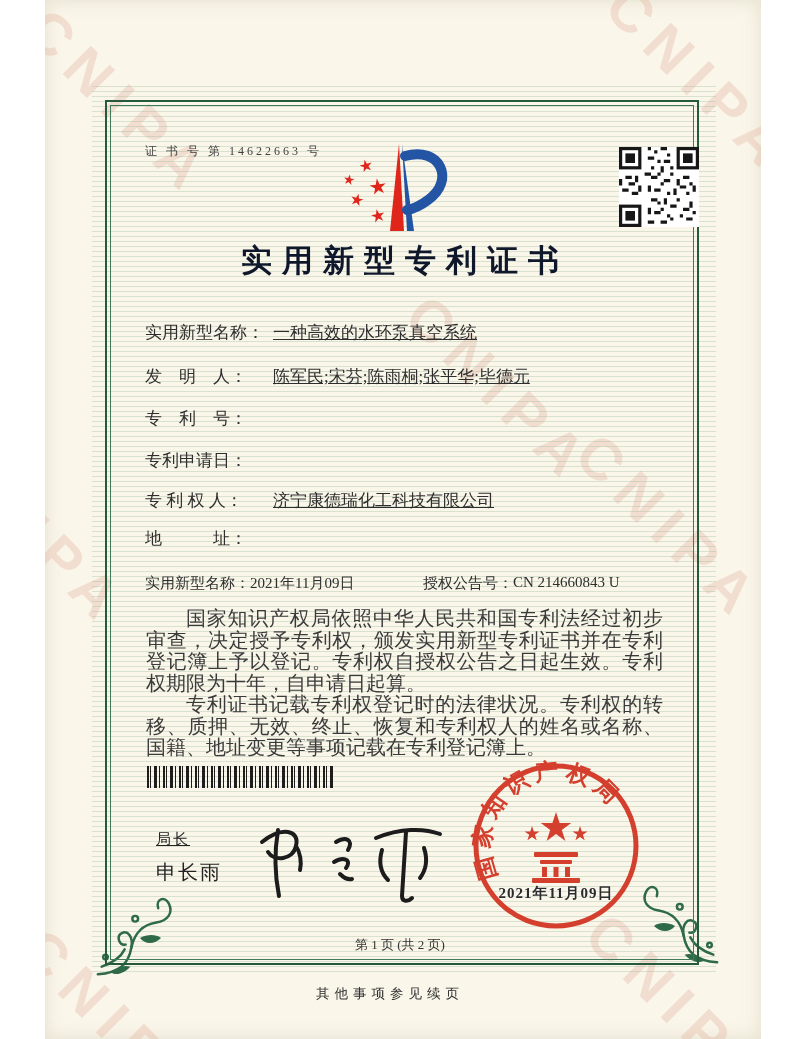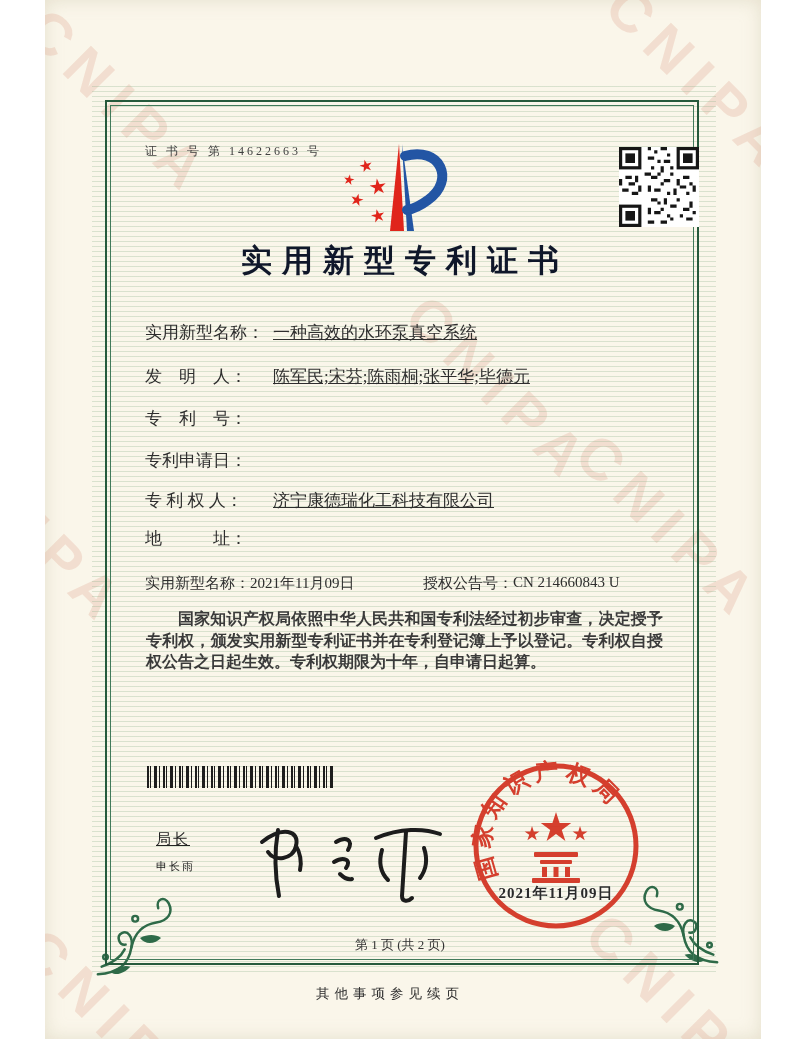--- a/index.html
+++ b/index.html
@@ -40,33 +40,33 @@
     font-size:31px;font-weight:bold;letter-spacing:10px;text-indent:10px;color:#0f172a;
   }
   .row{position:absolute;left:145px;width:516px;display:flex;font-size:17px;line-height:22px;color:#2e2e2e;}
   .row .lbl{flex:0 0 128px;white-space:nowrap;}
   .row .val{flex:1;text-decoration:underline;}
   .grant{position:absolute;left:145px;top:574px;width:516px;display:flex;font-size:15px;color:#2e2e2e;}
   .grant .pair{display:flex;white-space:nowrap;}
   .grant .pair.first{width:278px;}
   .paras{
     position:absolute;left:146px;top:608px;width:517px;
-    font-size:16px;line-height:21.5px;text-align:justify;color:#3a3a3a;font-weight:bold;
+    font-size:20px;line-height:21.5px;text-align:justify;color:#3a3a3a;
   }
   .paras p{margin:0;text-indent:2em;}
   .barcode{
     position:absolute;left:147px;top:766px;width:186px;height:22px;
     background-image:repeating-linear-gradient(90deg,
       #1d1d1d 0 2px,rgba(0,0,0,0) 2px 3px,
       #1d1d1d 3px 4px,rgba(0,0,0,0) 4px 7px,
       #1d1d1d 7px 10px,rgba(0,0,0,0) 10px 12px,
       #1d1d1d 12px 13px,rgba(0,0,0,0) 13px 16px);
   }
   .sig-title{position:absolute;left:156px;top:830px;font-size:15px;letter-spacing:2px;color:#222;text-decoration:underline;}
-  .sig-name{position:absolute;left:156px;top:859px;font-size:11px;letter-spacing:2px;color:#222;}
+  .sig-name{position:absolute;left:156px;top:859px;font-size:20px;letter-spacing:2px;color:#222;}
   .sig-hand{position:absolute;left:248px;top:804px;width:205px;height:102px;}
   .seal{position:absolute;left:470px;top:760px;width:172px;height:172px;opacity:.92;}
   .seal-date{
     position:absolute;left:472px;top:884px;width:168px;text-align:center;
     font-size:15px;font-weight:bold;color:#2b2b2b;letter-spacing:1px;
     text-shadow:0 0 3px rgba(255,255,255,.9);z-index:5;
   }
   .page-info{position:absolute;left:105px;top:936px;width:590px;text-align:center;font-size:13px;color:#333;}
   .note{
     position:absolute;left:95px;top:985px;width:590px;text-align:center;
@@ -180,20 +180,21 @@
     <span>2021年11月09日</span>
   </span>
   <span class="pair">
     <span>授权公告号：</span>
     <span>CN 214660843 U</span>
   </span>
 </div>
 
 <div class="paras">
   <p>国家知识产权局依照中华人民共和国专利法经过初步审查，决定授予专利权，颁发实用新型专利证书并在专利登记簿上予以登记。专利权自授权公告之日起生效。专利权期限为十年，自申请日起算。</p>
+  <p>专利证书记载专利权登记时的法律状况。专利权的转移、质押、无效、终止、恢复和专利权人的姓名或名称、国籍、地址变更等事项记载在专利登记簿上。</p>
 </div>
 
 <div class="barcode"></div>
 
 <div class="sig-title">局长</div>
 <div class="sig-name">申长雨</div>
 
 <svg class="sig-hand" viewBox="0 0 205 102">
   <g fill="none" stroke="#1c1c1c" stroke-width="4" stroke-linecap="round" stroke-linejoin="round">
     <path d="M30 26 C 26 50 27 72 31 92"></path>

